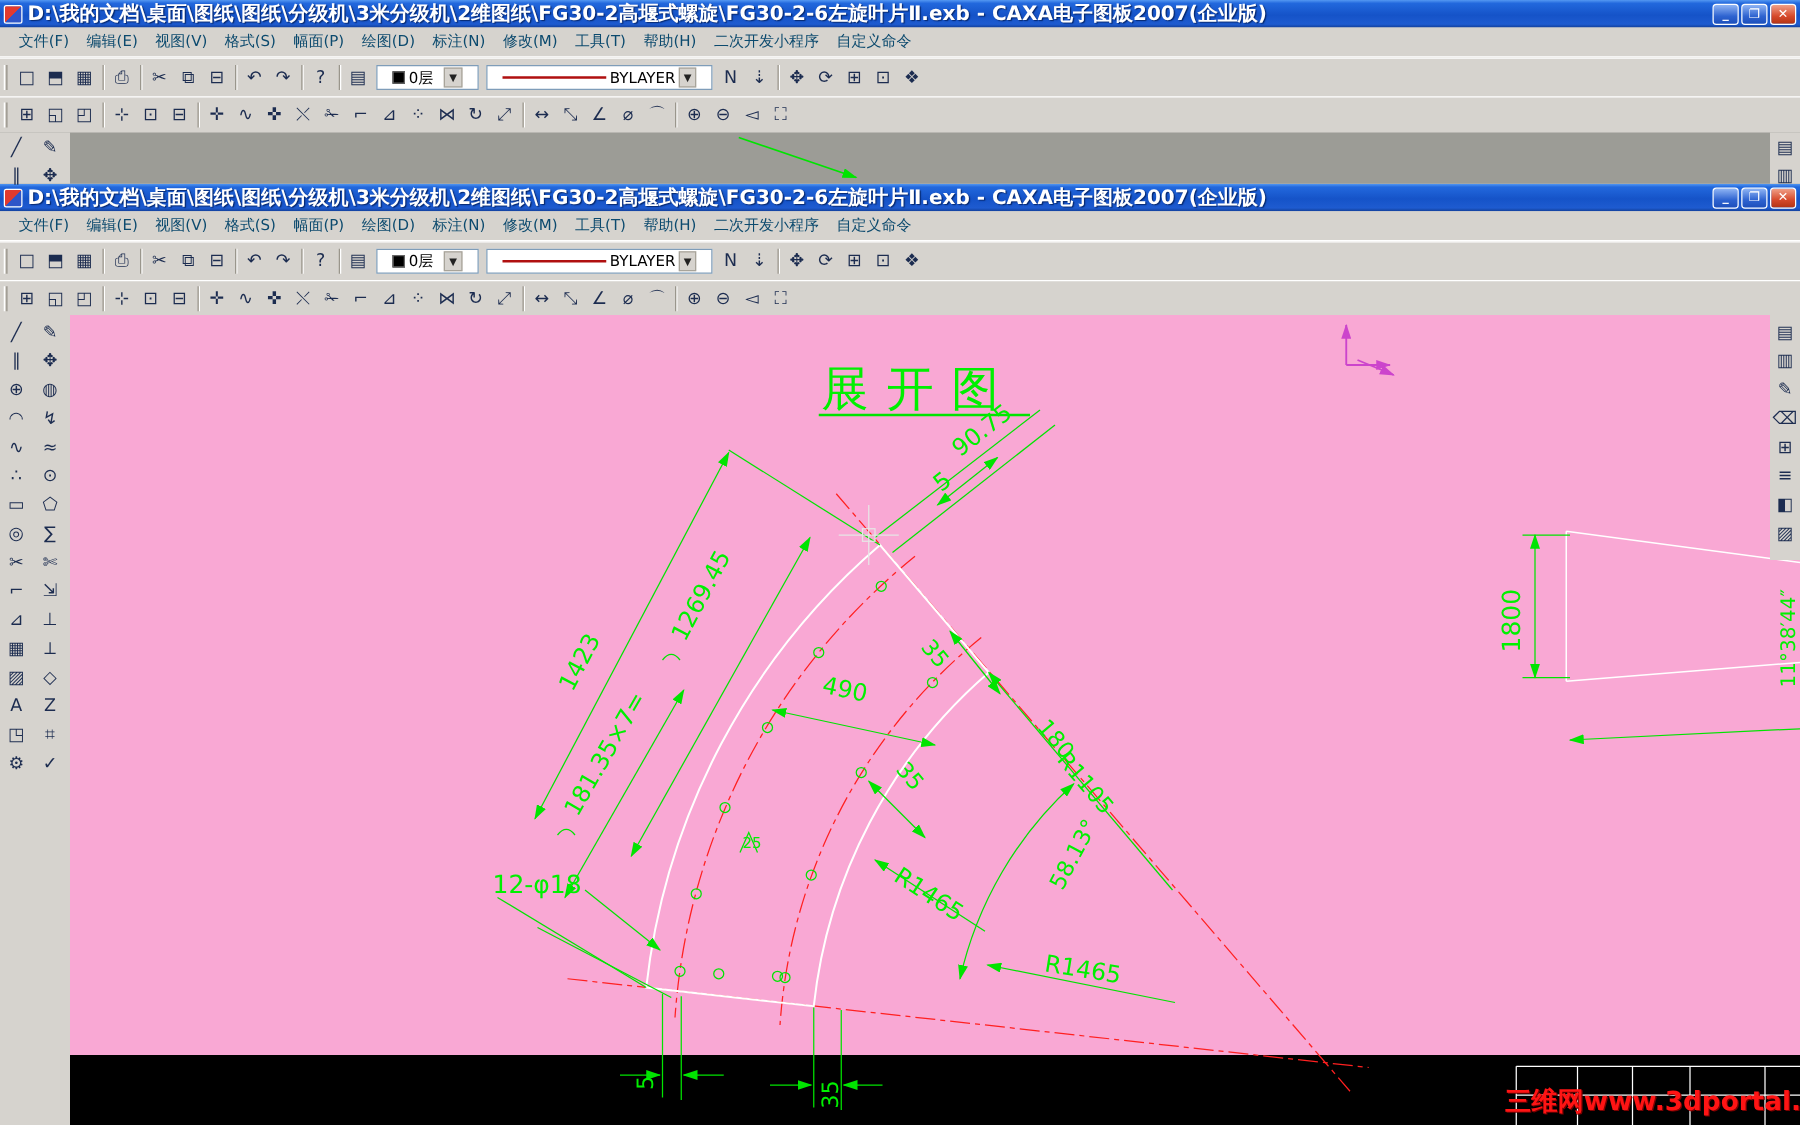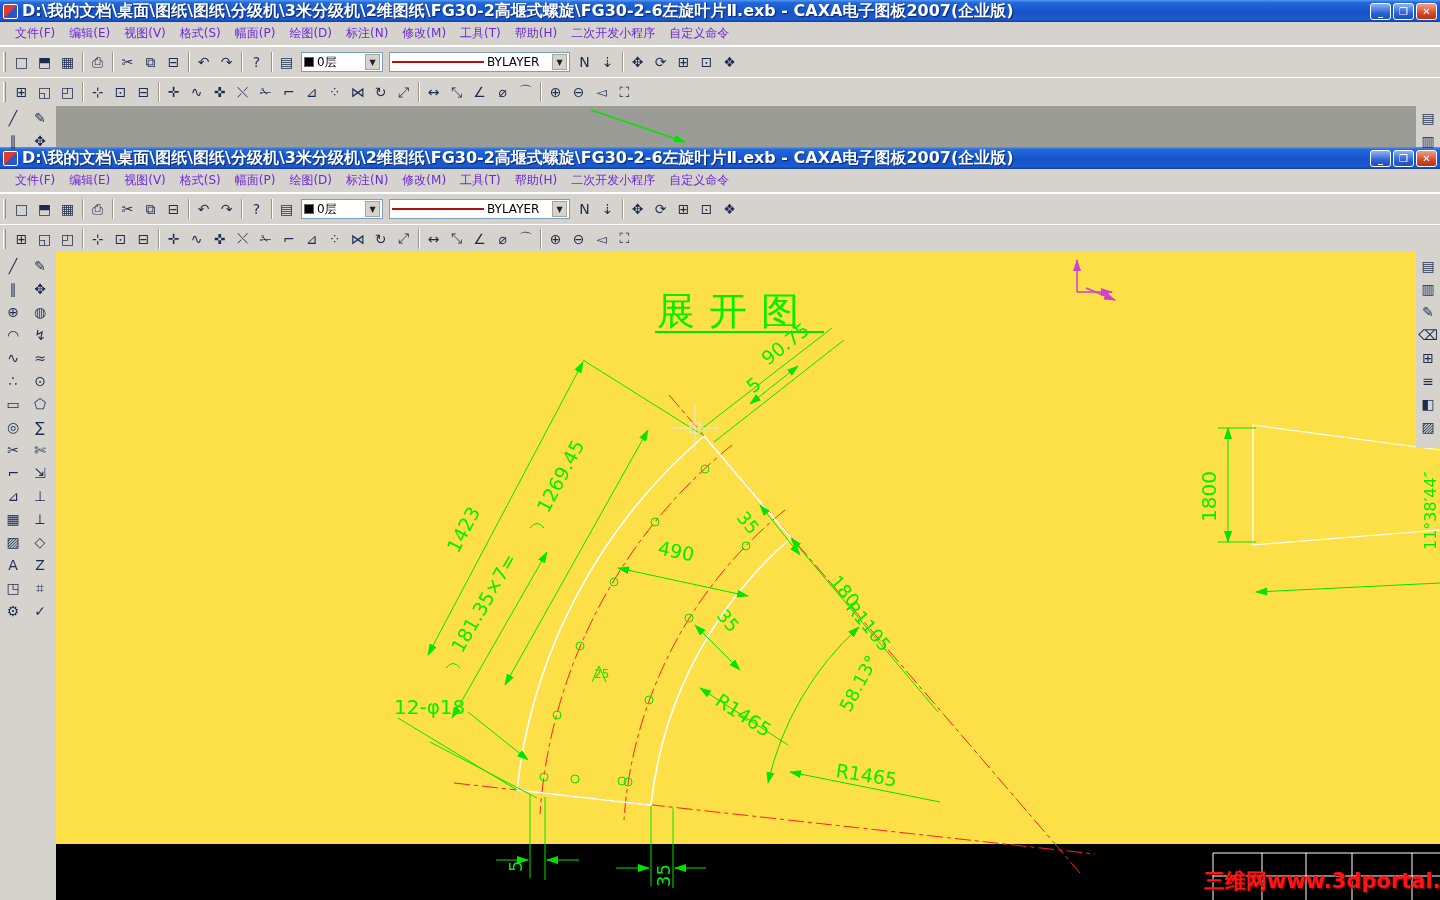--- a/index.html
+++ b/index.html
@@ -7,43 +7,43 @@
 .screen{position:relative;width:1440px;height:900px;background:#D6D3CE;font-family:"DejaVu Sans",sans-serif;overflow:hidden}
 .titlebar{height:22px;display:flex;align-items:center;gap:4px;padding:0 3px;
   background:linear-gradient(180deg,#5498F2 0%,#2268DD 12%,#1553C8 55%,#1E5BD0 88%,#123F9A 100%)}
 .appicon{width:15px;height:15px;border-radius:2px;background:linear-gradient(135deg,#E23A2E 0 49%,#2E55C8 51% 100%);border:1px solid #fff}
 .title{color:#fff;font-size:16px;font-weight:bold;white-space:nowrap;overflow:hidden;flex:1;text-shadow:1px 1px 1px #05266b}
 .winbtns{display:flex;gap:2px;margin-left:auto}
 .winbtn{width:21px;height:17px;border:1px solid #fff;border-radius:3px;color:#fff;font-size:10px;font-weight:bold;
   display:flex;align-items:center;justify-content:center;background:linear-gradient(180deg,#8FB4F4,#2E63D0 60%,#1D4FBB)}
 .winbtn.close{background:linear-gradient(180deg,#F0A088,#D6492B 60%,#B33415)}
 .menubar{height:24px;background:#D6D3CE;display:flex;align-items:center;padding-left:8px;font-size:12px;border-bottom:1px solid #fff}
-.menu-item{padding:16px 7px;color:#6d28d9;cursor:default}
+.menu-item{padding:16px 7px;color:#0c4a6e;cursor:default}
 .toolbar{background:#D6D3CE;display:flex;align-items:center;padding:1px 2px;border-top:1px solid #fff}
 .tb1{height:31px}.tb2{height:29px}
 .tbgroup{display:flex;align-items:center}
 .tbtn{width:23px;height:22px;display:flex;align-items:center;justify-content:center;background:transparent;border:1px solid transparent;
   font-size:14px;color:#1c2c50;font-family:"DejaVu Sans",sans-serif;padding:0}
 .glyph{pointer-events:none}
 .tbsep{width:1px;height:20px;background:#9a968c;margin:0 3px;box-shadow:1px 0 0 #fff}
 .grip{width:3px;height:20px;margin:0 4px 0 1px;border-left:1px solid #fff;border-right:1px solid #928e84}
-.combo{display:flex;align-items:center;height:20px;background:#fff;border:1px solid #7F9DB9;font-size:12px;padding:0 2px;margin:0 3px;gap:3px}
+.combo{display:flex;align-items:center;height:20px;background:#fff;border:1px solid #7F9DB9;font-size:12px;padding:0 12px;margin:0 3px;gap:3px}
 .combo .dd{margin-left:auto;width:15px;height:16px;background:#D6D3CE;border:1px solid #a8a49a;font-size:8px;display:flex;align-items:center;justify-content:center;color:#222}
 .combo.layer{width:82px}
 .combo.line{width:181px}
 .swatch{width:10px;height:10px;background:#000;border:1px solid #666}
 .lineprev{width:92px;border-top:2px solid #b01010}
 .comboval{color:#000;white-space:nowrap}
 .sliver{height:41px;background:#9C9C96;position:relative}
 .sliver .stub{position:absolute;left:0;top:0;width:56px;height:41px;background:#D6D3CE;display:grid;grid-template-columns:26px 26px;justify-content:center;align-content:start;gap:1px;padding-top:1px}
 .sliver .rstub{position:absolute;right:0;top:0;width:24px;height:41px;background:#D6D3CE;display:grid;justify-content:center;align-content:start;gap:1px;padding-top:1px}
 .body2{position:relative;height:648px;background:#000}
 .lstrip{position:absolute;left:0;top:0;width:56px;height:648px;background:#D6D3CE;display:grid;grid-template-columns:26px 26px;justify-content:center;align-content:start;gap:1px;padding-top:3px}
 .rstrip{position:absolute;right:0;top:0;width:24px;height:196px;background:#D6D3CE;display:grid;justify-content:center;align-content:start;gap:1px;padding-top:3px}
-.canvas{position:absolute;left:56px;top:0;width:1384px;height:592px;background:#fde047}
+.canvas{position:absolute;left:56px;top:0;width:1384px;height:592px;background:#f9a8d4}
 .watermark{position:absolute;left:1204px;top:615px;color:#FF1414;font-size:21px;font-weight:bold;letter-spacing:0px;text-shadow:1px 1px 0 #7a0000;white-space:nowrap}
 svg text{font-family:"DejaVu Sans",sans-serif}
 </style>
 </head>
 <body>
 
 <div class="screen">
 
   <div class="titlebar">
     <span class="appicon"></span>

